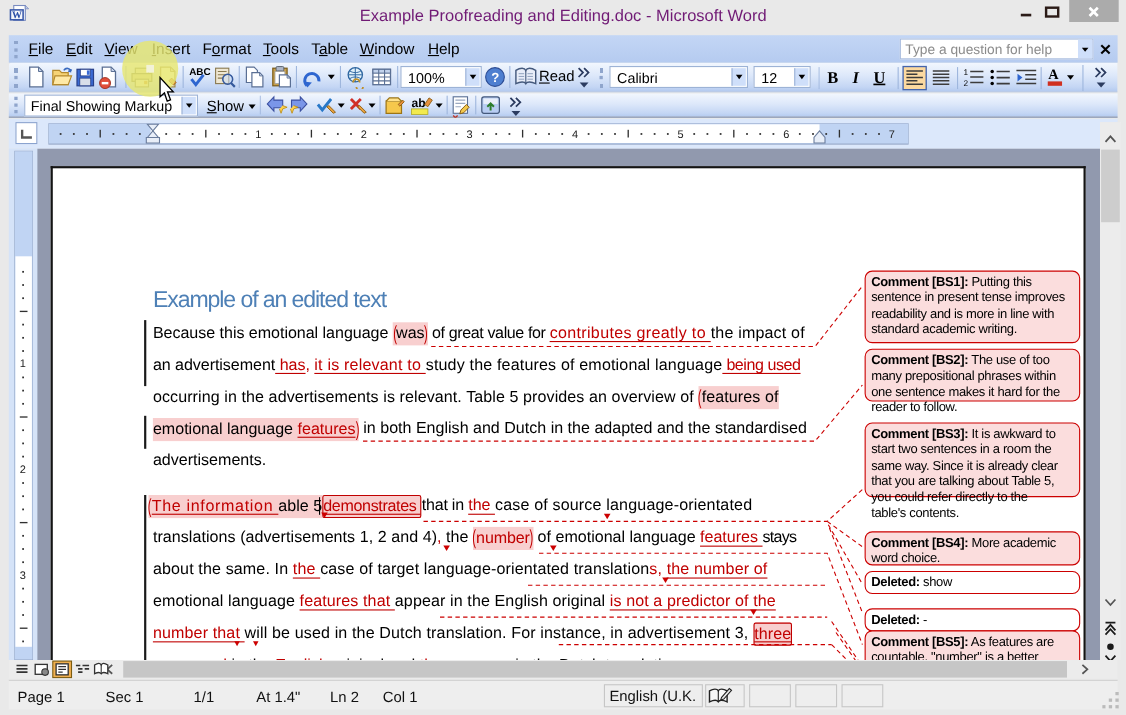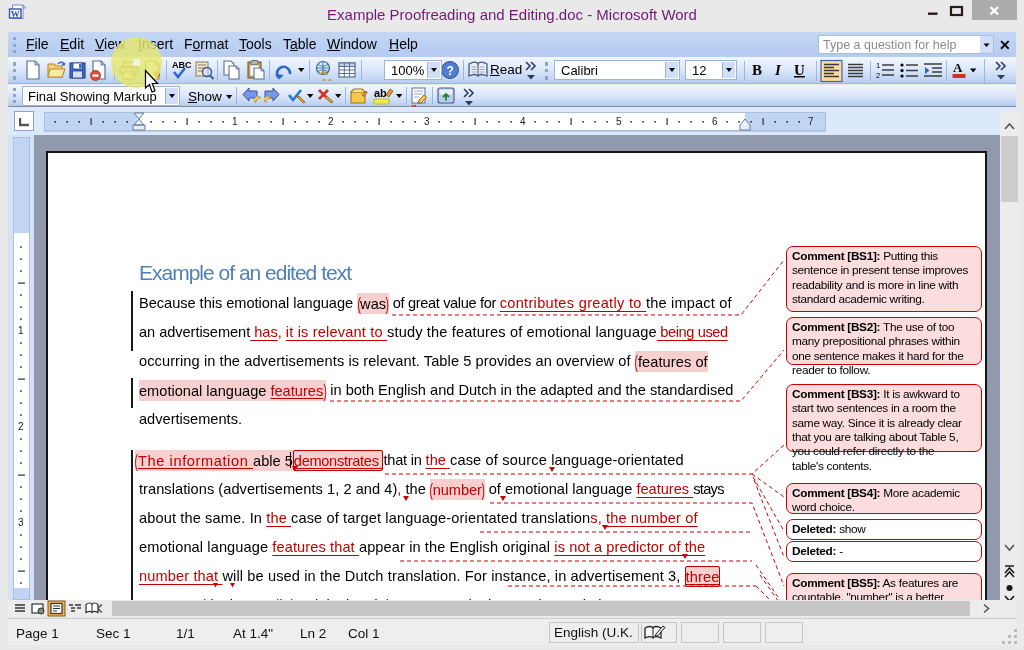--- a/index.html
+++ b/index.html
@@ -226,21 +226,21 @@
       <text x="2" y="13" font-size="13" font-weight="bold" font-family="Liberation Serif, serif">A</text>
       <rect x="1.5" y="15" width="13" height="4" fill="#d03020"></rect>
     </g>
  <path d="M226 9.5 l3.2 4 3.2 -4 z" fill="#000"></path>
  <rect x="240" y="0" width="1" height="24" fill="#9eb6dd"></rect>
 </svg>
 <svg class="abs" style="left:992px;top:58px" width="20" height="26">
     <path d="M4 4 l4 4 -4 4 M9 4 l4 4 -4 4" stroke="#2c3c60" stroke-width="1.6" fill="none"></path>
     <path d="M5 17 l4 4.5 4 -4.5 z" fill="#2c3c60"></path>
   </svg>
-<div class="combo" style="left:384px;top:60px;width:58px;height:20px">
+<div class="combo" style="left:364px;top:60px;width:74px;height:20px">
     <span style="position:absolute;left:6px;top:2px">100%</span>
     <div class="cbarrow"></div>
   </div>
 <div class="abs" style="left:490px;top:62px;font-size:13.5px"><u>R</u>ead</div>
 <div class="combo" style="left:554px;top:60px;width:126px;height:20px">
     <span style="position:absolute;left:6px;top:2px">Calibri</span>
     <div class="cbarrow"></div>
   </div>
 <div class="combo" style="left:685px;top:60px;width:52px;height:20px">
     <span style="position:absolute;left:6px;top:2px">12</span>
@@ -481,21 +481,21 @@
       <path d="M205 448 l5 0 -2.5 4.5 z"></path>
       <path d="M222 448 l5 0 -2.5 4.5 z"></path>
     </g>
   </svg>
 
   <div class="balloon" style="top:111px;height:66px"><b>Comment [BS1]:</b> Putting this<br>sentence in present tense improves<br>readability and is more in line with<br>standard academic writing.</div>
   <div class="balloon" style="top:182px;height:48px"><b>Comment [BS2]:</b> The use of too<br>many prepositional phrases within<br>one sentence makes it hard for the<br>reader to follow.</div>
   <div class="balloon" style="top:249px;height:68px"><b>Comment [BS3]:</b> It is awkward to<br>start two sentences in a room the<br>same way. Since it is already clear<br>that you are talking about Table 5,<br>you could refer directly to the<br>table's contents.</div>
   <div class="balloon" style="top:348px;height:31px"><b>Comment [BS4]:</b> More academic<br>word choice.</div>
   <div class="balloon" style="top:384px;height:21px;background:#fff"><b>Deleted: </b> show</div>
-  <div class="balloon" style="top:406px;height:21px;background:#fff"><b>Deleted: </b>-</div>
+  <div class="balloon" style="top:418px;height:21px;background:#fff"><b>Deleted: </b>-</div>
   <div class="balloon" style="top:438px;height:40px"><b>Comment [BS5]:</b> As features are<br>countable, "number" is a better</div>
 </div>
 
 <div class="abs" id="vscroll">
   <svg style="position:absolute;left:0;top:0" width="19" height="489" viewBox="0 0 19 489">
     <rect x="0" y="0" width="19" height="489" fill="#ececec"></rect>
     <rect x="1" y="25" width="17" height="66" fill="#cdcdcd"></rect>
     <path d="M5 18 l4.5 -5 4.5 5" stroke="#555" stroke-width="1.6" fill="none"></path>
     <path d="M5 434 l4.5 5 4.5 -5" stroke="#555" stroke-width="1.6" fill="none"></path>
     <g stroke="#1a1a1a" stroke-width="1.6" fill="none">

